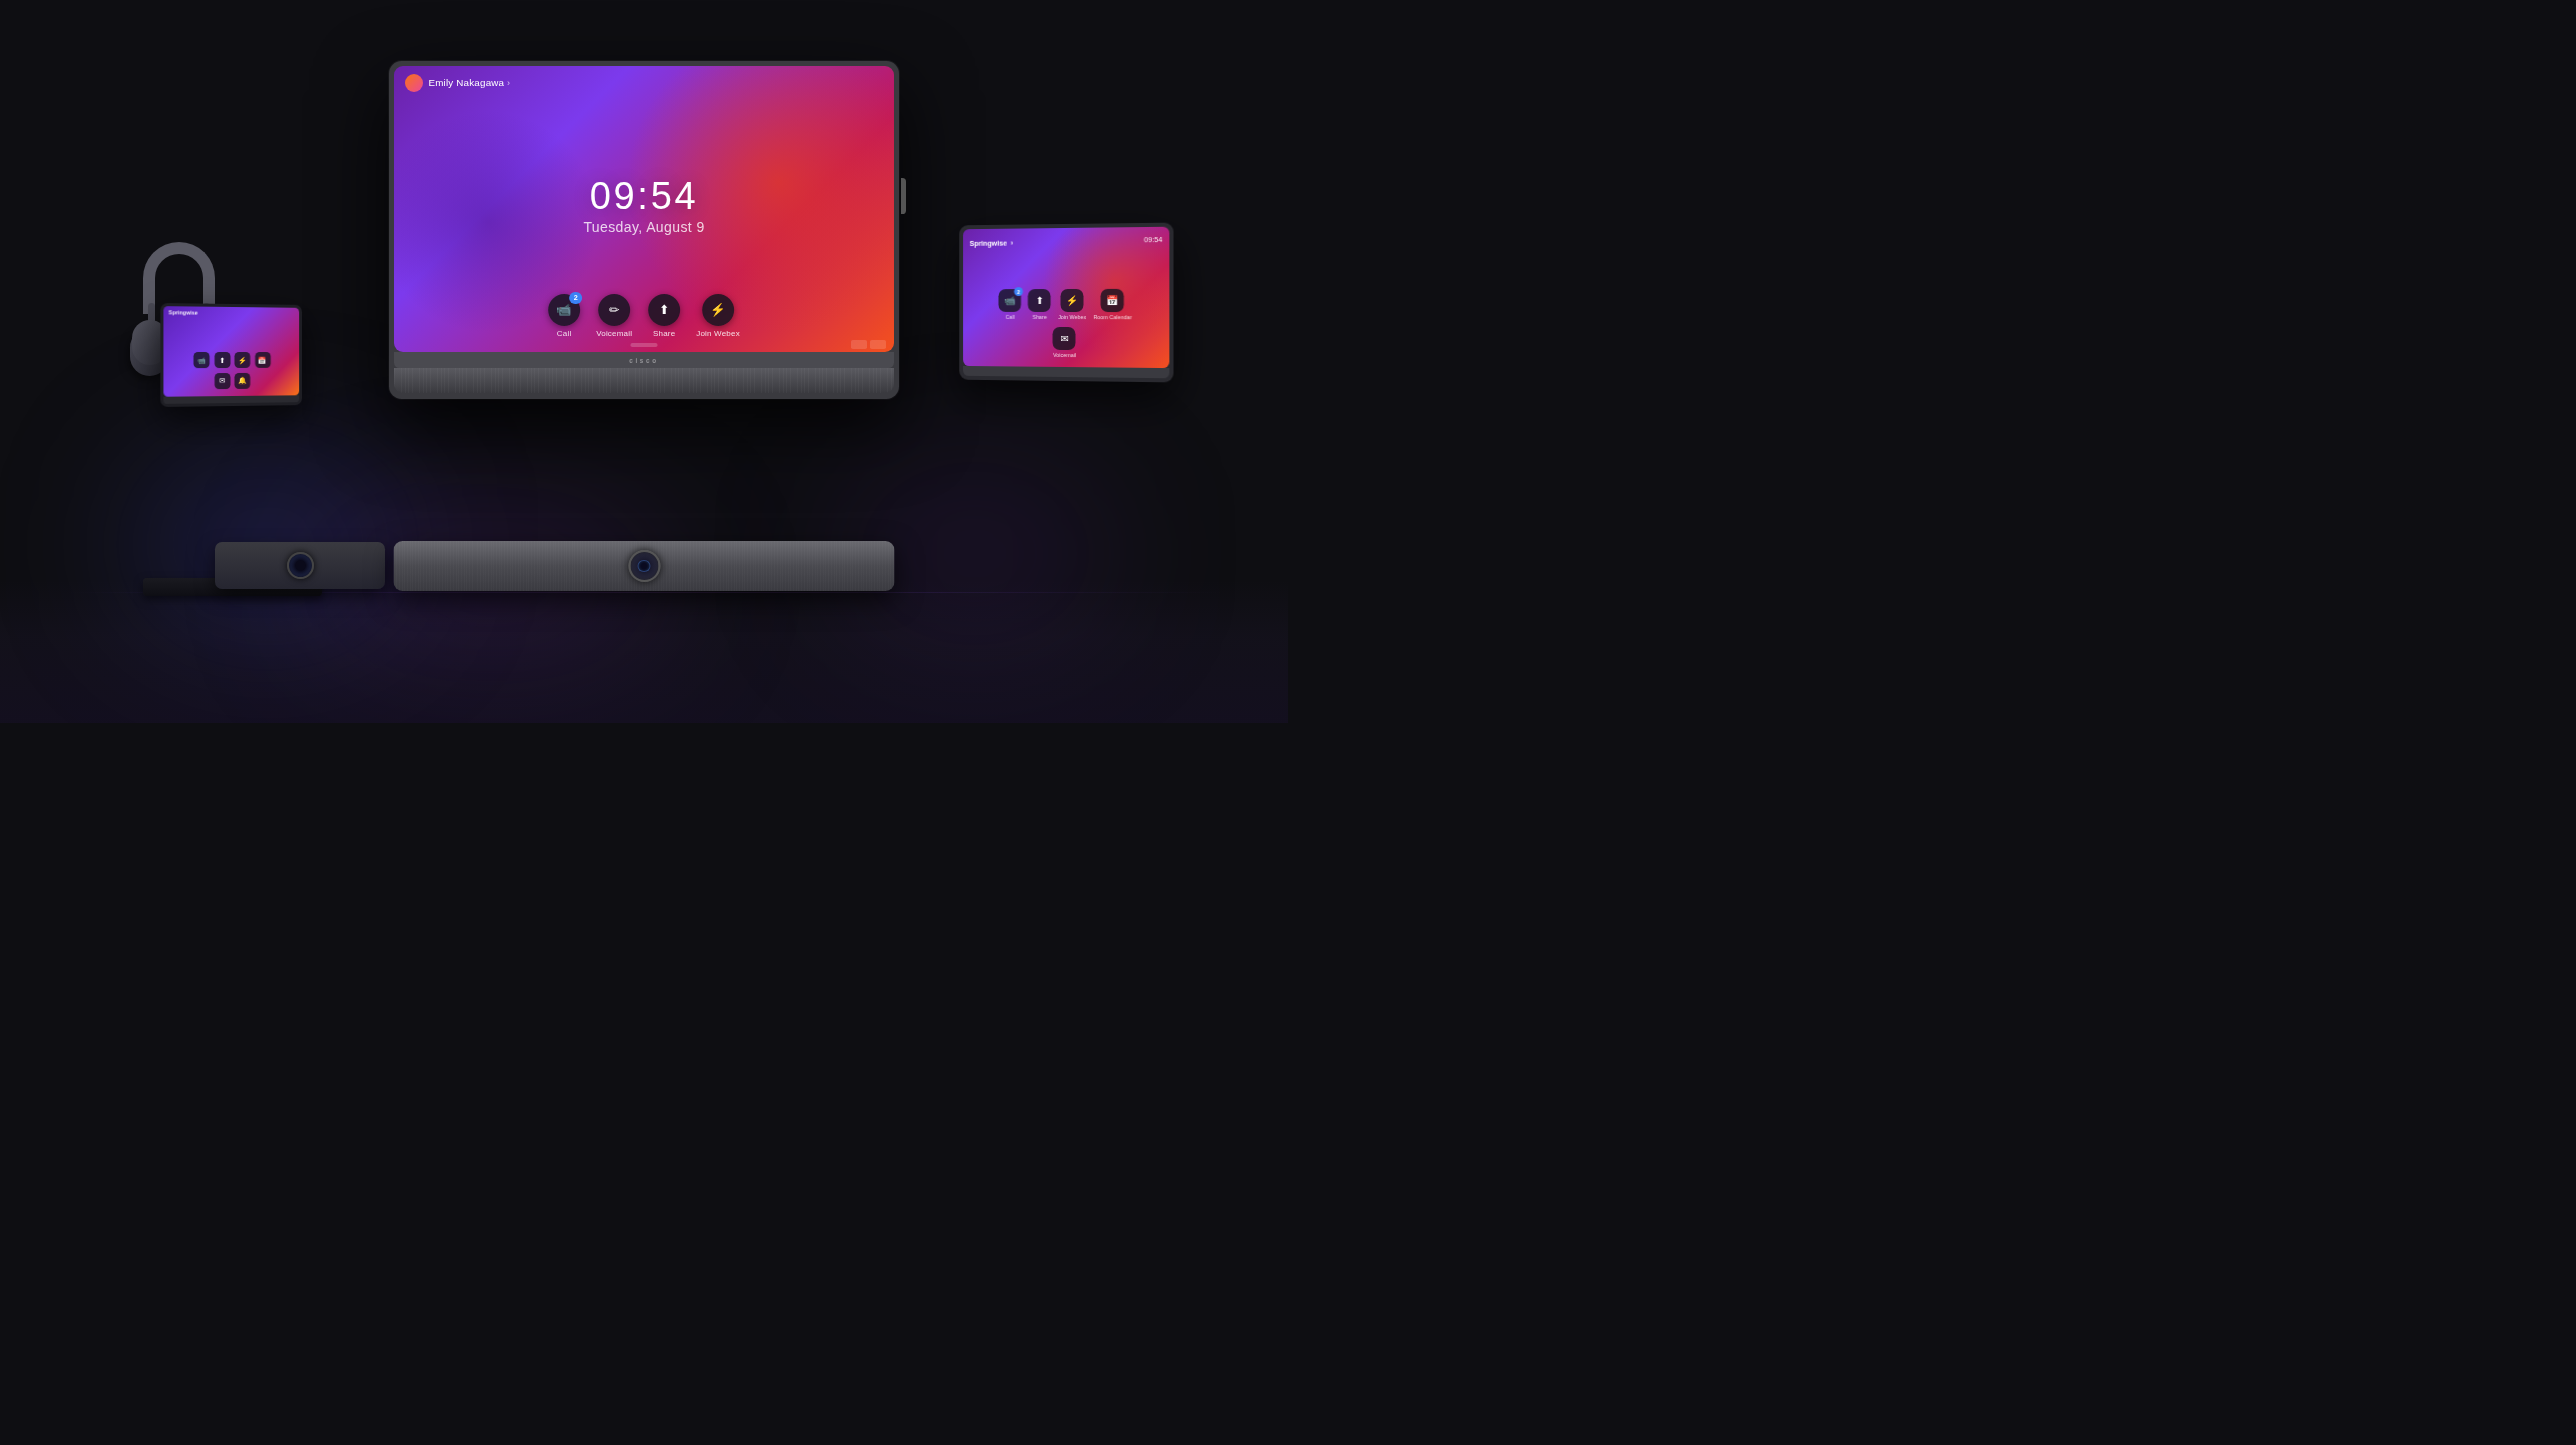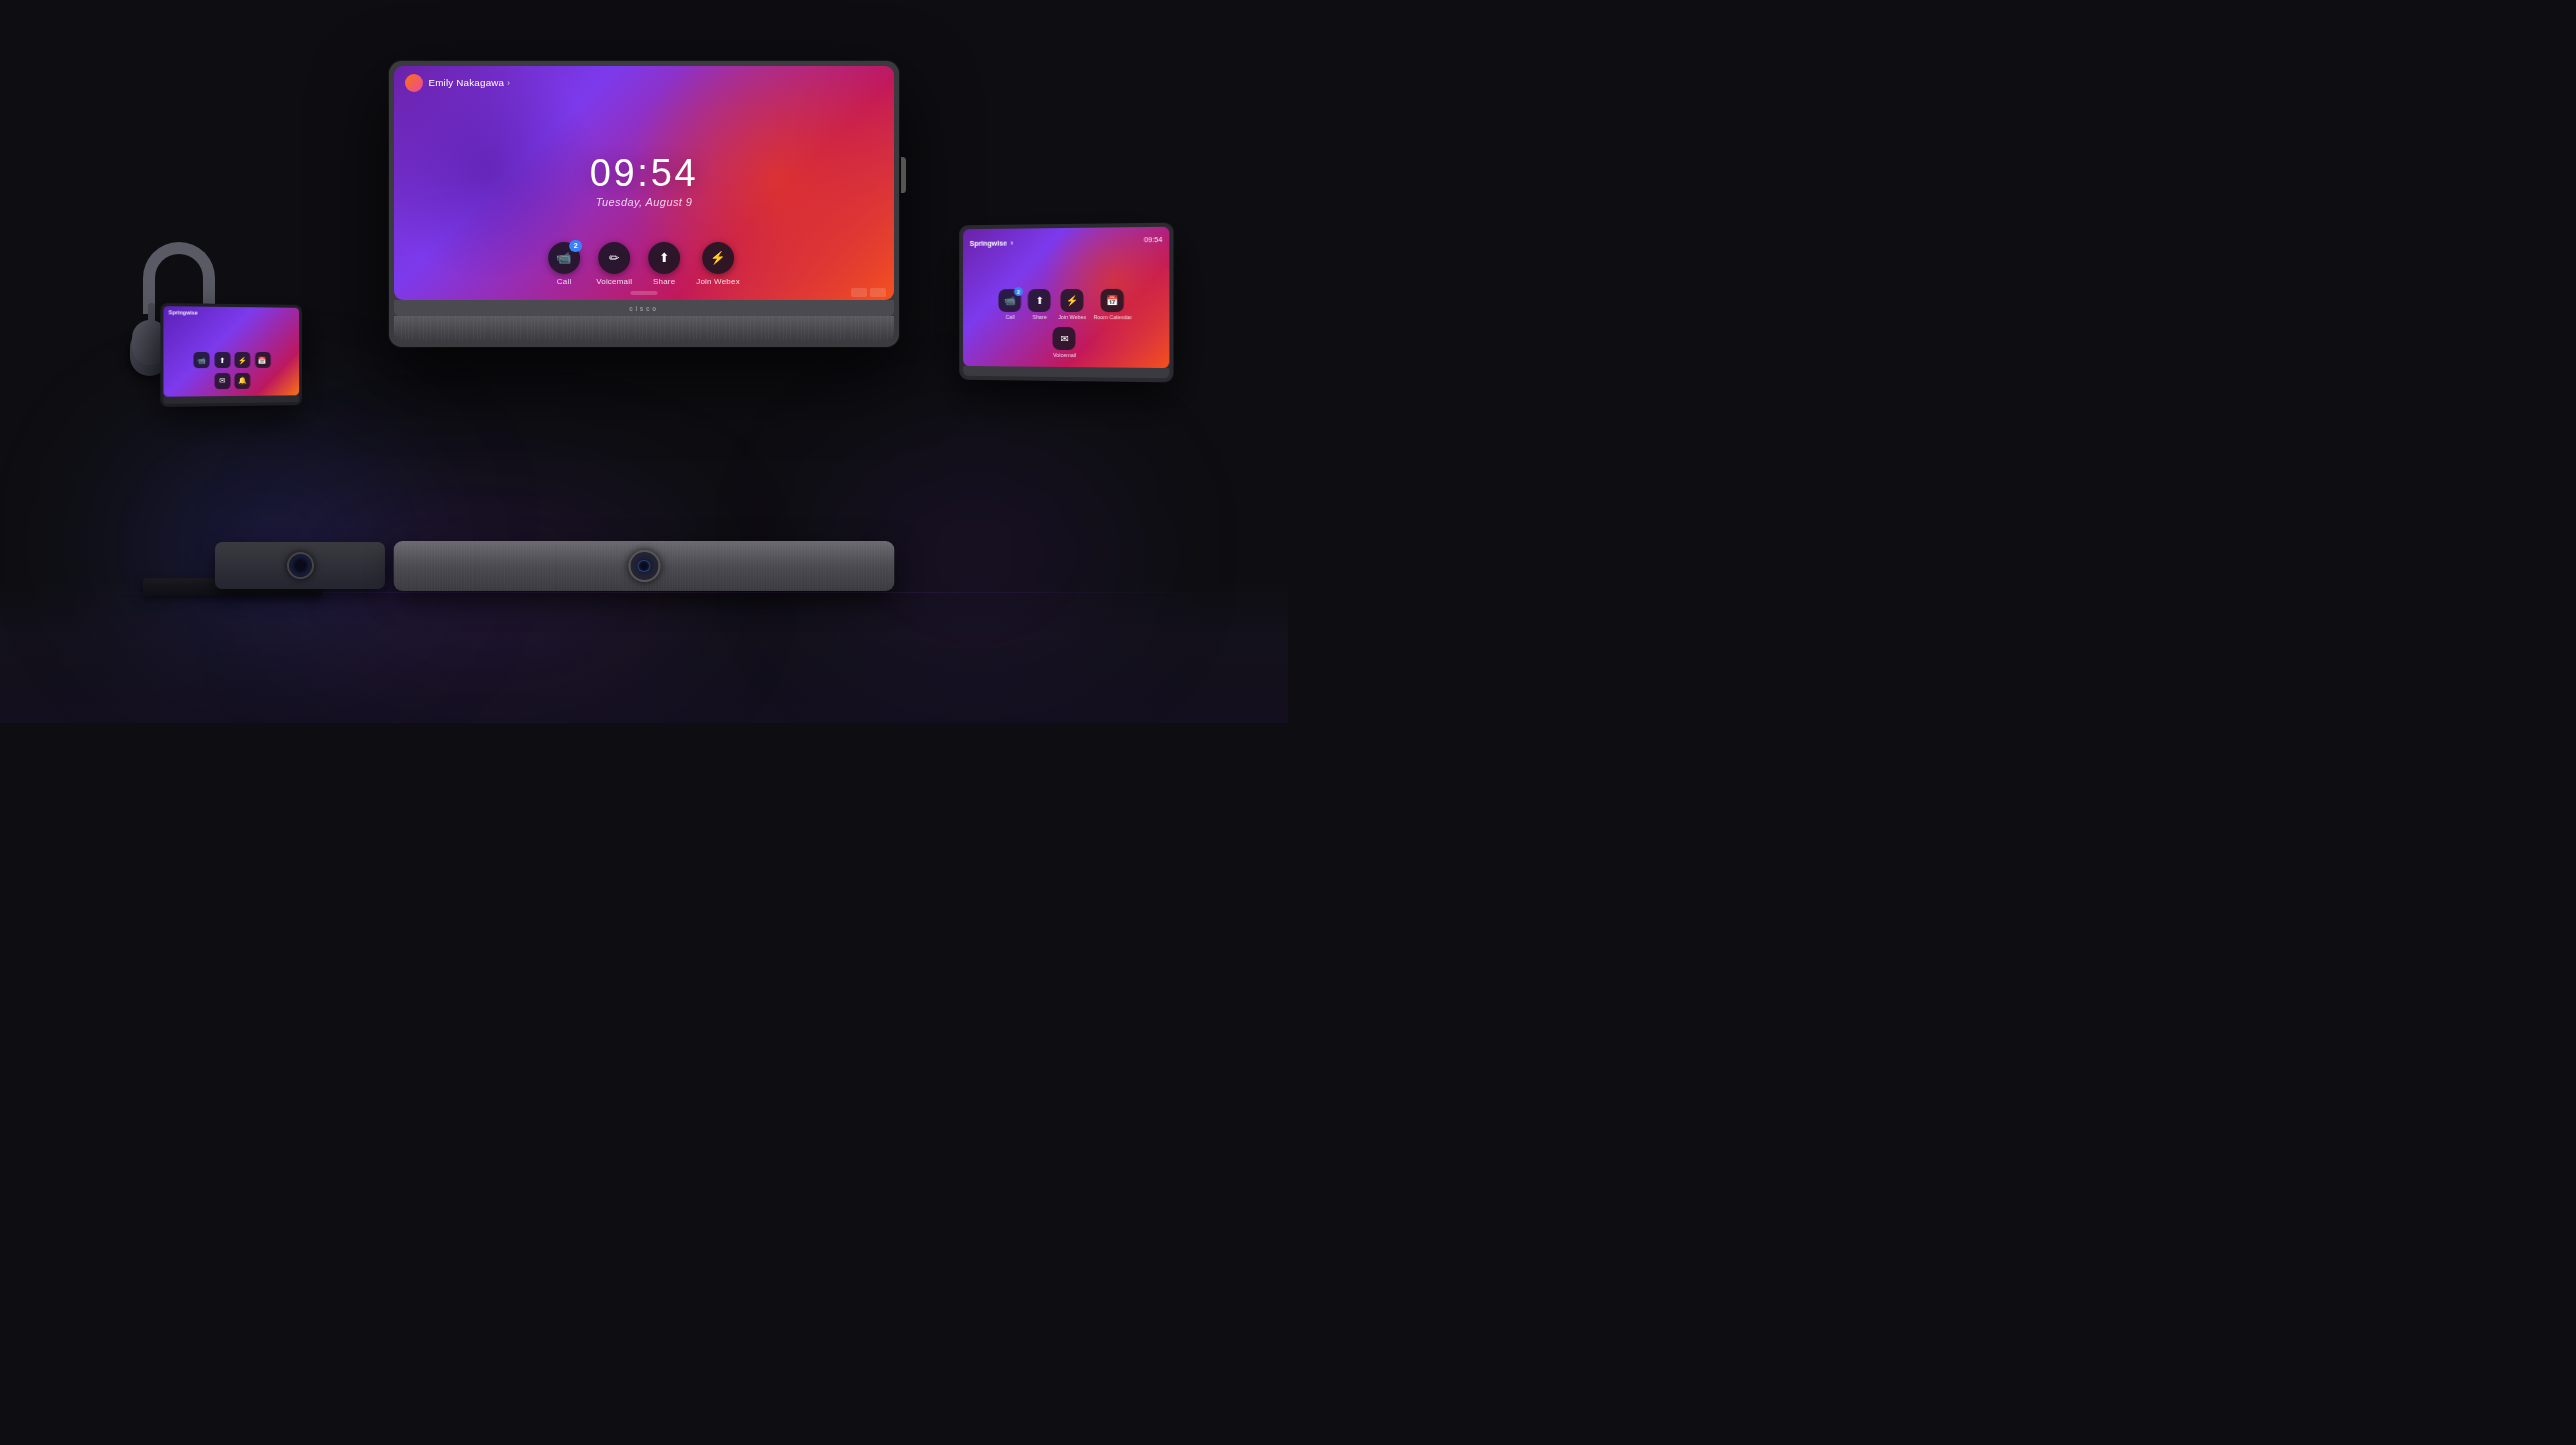--- a/index.html
+++ b/index.html
@@ -50,21 +50,21 @@
       border-radius: 12.5px;
       padding: 5.4px;
       box-shadow: 0 27px 72px rgba(0,0,0,0.8), 0 0 0 0.9px rgba(255,255,255,0.06);
     }
 
     .monitor-screen {
       border-radius: 9px;
       overflow: hidden;
       background: linear-gradient(135deg, #6b21a8 0%, #7c3aed 30%, #c2185b 70%, #f4511e 100%);
       width: 100%;
-      height: 234px;
+      height: 286px;
       position: relative;
     }
 
     
     .monitor-screen::before {
       content: '';
       position: absolute;
       top: -36px; right: -36px;
       width: 304px; height: 304px;
       background: radial-gradient(ellipse, rgba(230, 60, 30, 0.7) 0%, transparent 70%);
@@ -125,25 +125,24 @@
       color: #fff;
       font-size: 38px;
       font-weight: 200;
       letter-spacing: 2.7px;
       text-shadow: 0 1.8px 18px rgba(0,0,0,0.3);
       line-height: 1;
     }
 
     .clock-date {
       color: rgba(255,255,255,0.8);
-      font-size: 11px;
+      font-size: 14px;
       font-weight: 300;
       margin-top: 3.6px;
       letter-spacing: 0.4px;
-      font-style: italic;
     }
 
     
     .monitor-actions {
       position: absolute;
       bottom: 14.3px;
       left: 50%;
       transform: translateX(-50%);
       display: flex;
       gap: 16px;

